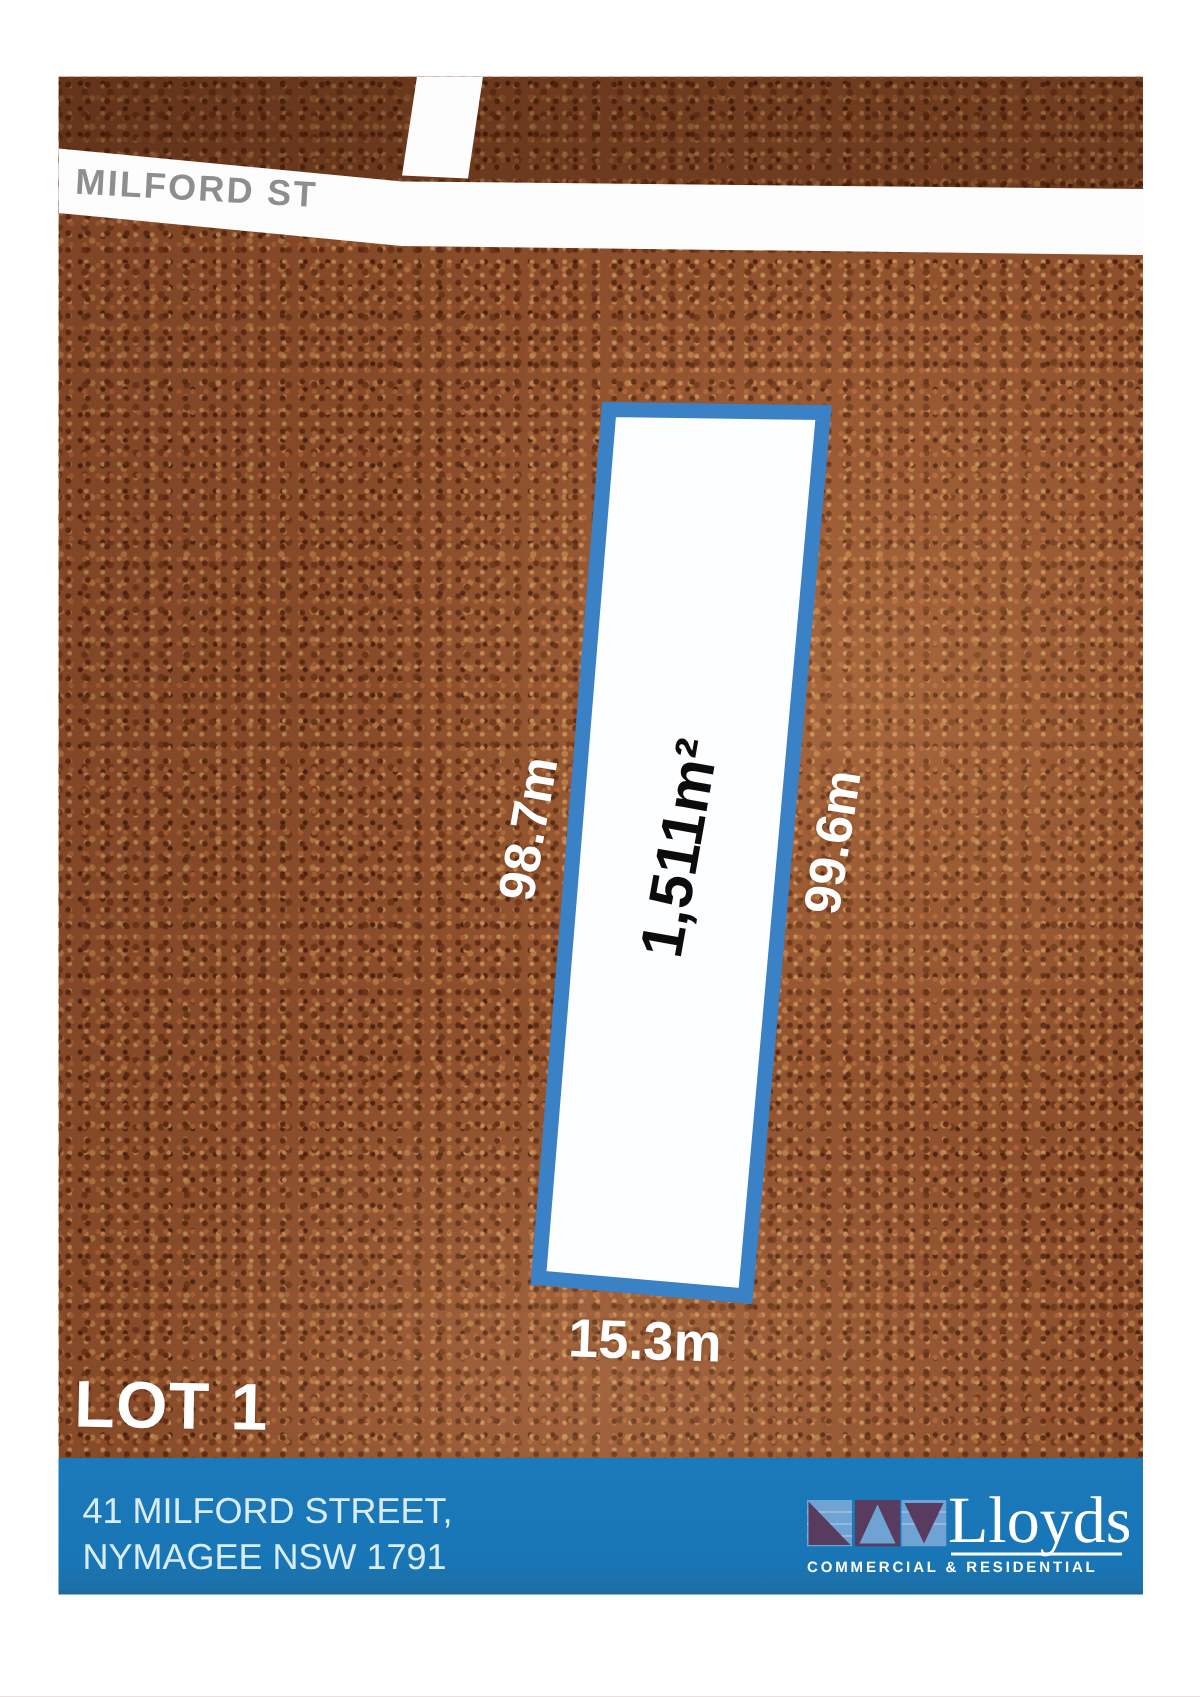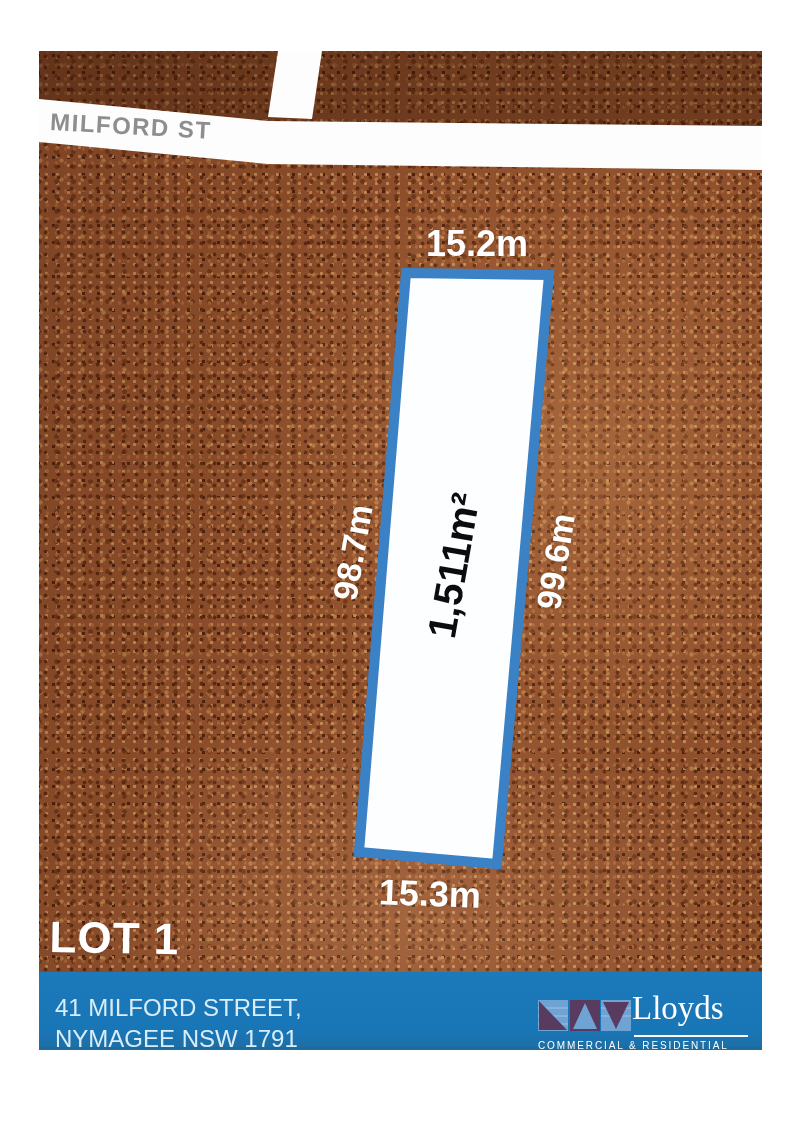--- a/index.html
+++ b/index.html
@@ -35,31 +35,31 @@
   .dim-bottom{left:321px;top:822px;width:140px;font-size:36px;transform:rotate(2deg);}
   .dim-left{left:254px;top:482px;width:120px;transform:rotate(-80deg);}
   .dim-right{left:457px;top:491px;width:120px;transform:rotate(-81deg);}
   .area-label{position:absolute;left:325px;top:492px;width:180px;text-align:center;
     color:#0c0c0c;font-weight:bold;font-size:40px;white-space:nowrap;transform:rotate(-80deg);}
   .lot-label{position:absolute;left:11px;top:861px;color:#ffffff;font-weight:bold;
     font-size:44px;letter-spacing:1px;transform:rotate(1deg);transform-origin:left top;
     text-shadow:0 0 3px rgba(70,30,12,0.3);white-space:nowrap;}
 
   
-  .footer{position:absolute;left:39px;top:972px;width:723px;height:78px;
+  .footer{position:absolute;left:39px;top:972px;width:723px;height:91px;
     background:linear-gradient(#1c79ba,#1976b6 78%,#1d6fa6);border-bottom:3px solid #1c6b9c;
     box-sizing:border-box;}
   .address{position:absolute;left:16px;top:20px;color:#d9edf9;font-size:24px;line-height:31px;}
   .logo{position:absolute;left:499px;top:24px;width:212px;height:58px;}
   .logo-squares{position:absolute;left:0;top:4px;}
   .brand{position:absolute;left:94px;top:-4px;color:#ffffff;font-family:"Liberation Serif",serif;
-    font-size:33px;line-height:1;white-space:nowrap;}
+    font-size:44px;line-height:1;white-space:nowrap;}
   .brand-underline{position:absolute;left:96px;top:39px;width:114px;height:2px;background:#ffffff;}
   .tagline{position:absolute;left:0;top:44px;width:212px;color:#ffffff;font-size:10px;
-    font-weight:normal;letter-spacing:1.9px;white-space:nowrap;}
+    font-weight:bold;letter-spacing:1.9px;white-space:nowrap;}
 </style>
 </head>
 <body>
 
 <div class="page">
 
   <div class="photo">
     <div class="terrain"></div>
     <div class="tone-c"></div>
     <div class="tone-a"></div>
@@ -67,21 +67,20 @@
 
     <svg class="overlay-svg" width="723" height="921" viewBox="0 0 723 921">
       <polygon points="0,0 723,0 723,75 229,70 0,48" fill="rgba(43,15,4,0.30)"></polygon>
       <polygon points="0,48 229,70 723,75 723,119 229,113 0,91" fill="#fdfdfd"></polygon>
       <polygon points="239,0 283,0 273,68 229,66" fill="#fdfdfd"></polygon>
       <polygon points="367,222 510,224 458,813 320,801" fill="#fdfeff" stroke="#3b81c5" stroke-width="10" stroke-linejoin="miter"></polygon>
     </svg>
 
     <div class="street-label">MILFORD ST</div>
 
-    <div class="dim dim-top">15.2m</div>
     <div class="dim dim-left">98.7m</div>
     <div class="dim dim-right">99.6m</div>
     <div class="dim dim-bottom">15.3m</div>
     <div class="area-label">1,511m²</div>
 
     <div class="lot-label">LOT 1</div>
   </div>
 
   <div class="footer">
     <div class="address">

